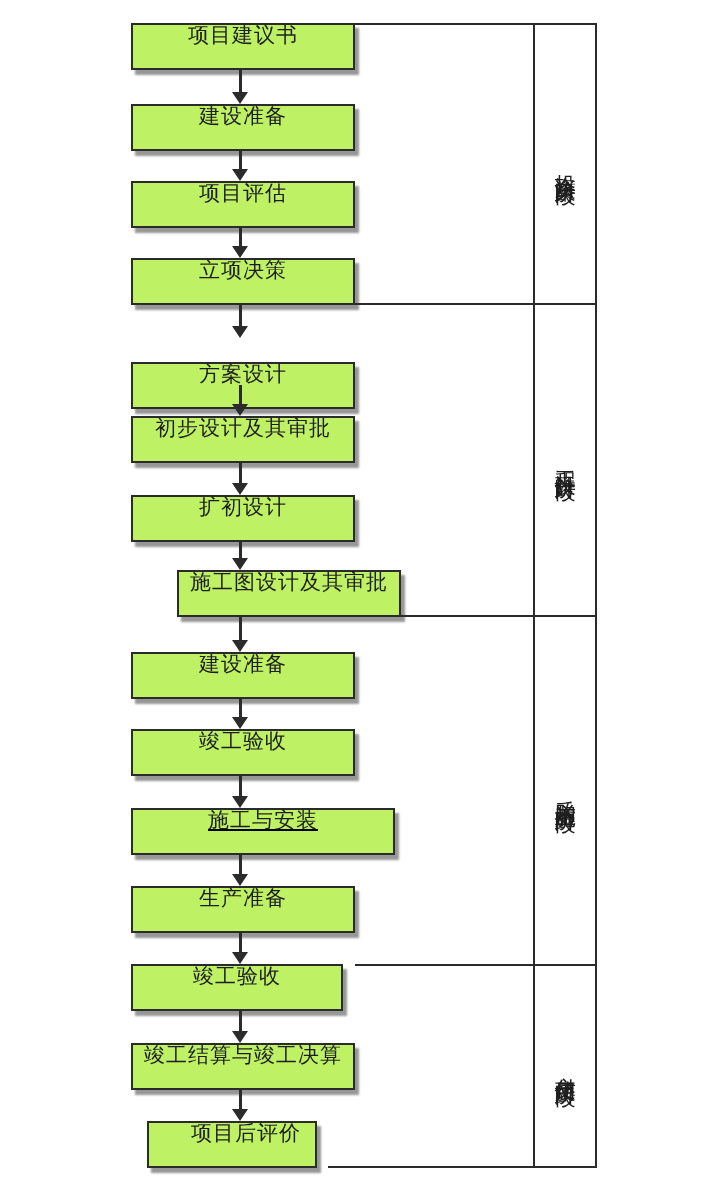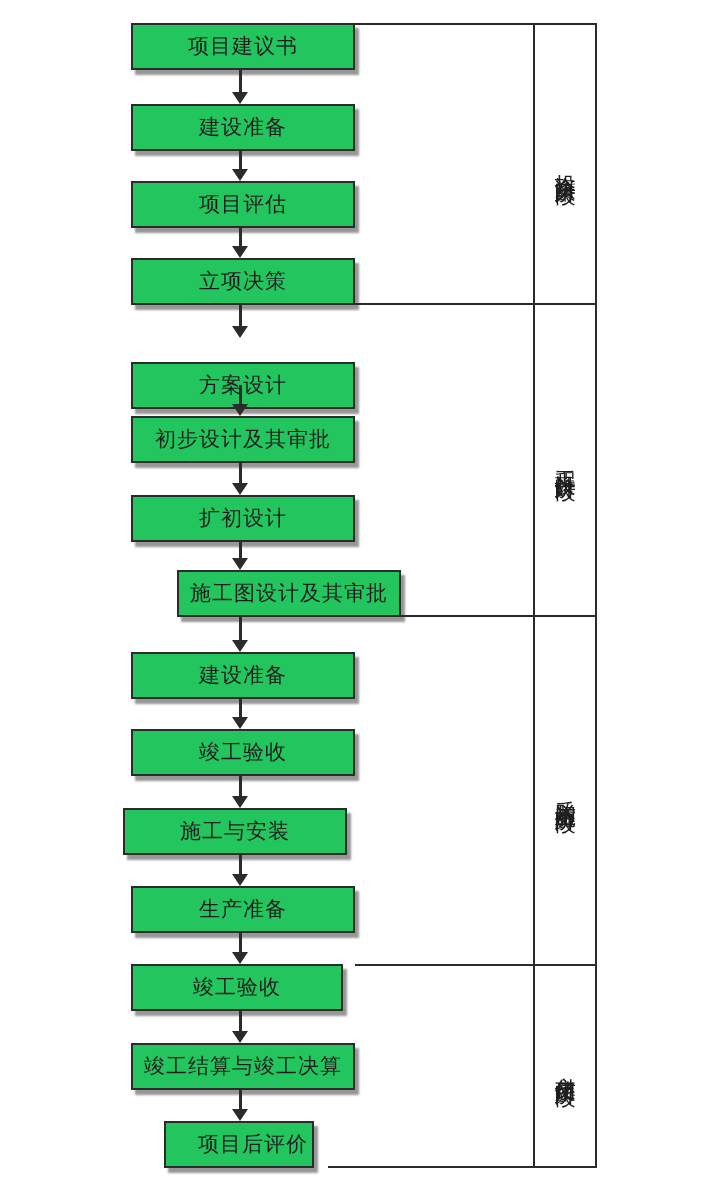--- a/index.html
+++ b/index.html
@@ -5,23 +5,23 @@
   html,body{margin:0;padding:0;background:#ffffff;}
   body{
     width:720px;height:1197px;overflow:hidden;
     font-family:"Liberation Serif","DejaVu Serif",serif;
   }
   #flowchart{
     position:relative;width:720px;height:1197px;background:#ffffff;
   }
   .pbox{
     position:absolute;height:47px;box-sizing:border-box;
-    background:#22c55e;border:2px solid var(--line,#2b2b2b);
+    background:#bef264;border:2px solid var(--line,#2b2b2b);
     box-shadow:4px 5px 2px rgba(125,125,125,0.8);
-    display:flex;align-items:center;justify-content:center;
+    display:flex;justify-content:center;
   }
   .pbox span{
     font-size:21px;letter-spacing:1px;color:var(--text,#1e1e1e);
     white-space:nowrap;line-height:1;
   }
   .arrow{position:absolute;left:232px;width:16px;}
   .arrow .shaft{
     position:absolute;left:6.5px;top:0;width:3px;bottom:10px;
     background:var(--line,#2b2b2b);display:block;
   }
@@ -116,21 +116,21 @@
       <i class="shaft"></i>
       <i class="head"></i>
     </div>
     <div class="pbox" style="left: 131px; width: 224px; top: 729px;">
       <span>竣工验收</span>
     </div>
     <div class="arrow" style="top: 776px; height: 32px;">
       <i class="shaft"></i>
       <i class="head"></i>
     </div>
-    <div class="pbox" style="left: 123px; width: 224px; top: 808px;">
+    <div class="pbox" style="left: 131px; width: 264px; top: 808px; text-decoration: underline;">
       <span>施工与安装</span>
     </div>
     <div class="arrow" style="top: 855px; height: 31px;">
       <i class="shaft"></i>
       <i class="head"></i>
     </div>
     <div class="pbox" style="left: 131px; width: 224px; top: 886px;">
       <span>生产准备</span>
     </div>
     <div class="arrow" style="top: 933px; height: 31px;">
@@ -144,21 +144,21 @@
       <i class="shaft"></i>
       <i class="head"></i>
     </div>
     <div class="pbox" style="left: 131px; width: 224px; top: 1043px;">
       <span>竣工结算与竣工决算</span>
     </div>
     <div class="arrow" style="top: 1090px; height: 31px;">
       <i class="shaft"></i>
       <i class="head"></i>
     </div>
-    <div class="pbox" style="left: 164px; width: 150px; top: 1121px; padding-left: 28px;">
+    <div class="pbox" style="left: 147px; width: 170px; top: 1121px; padding-left: 28px;">
       <span>项目后评价</span>
     </div>
     <div class="hline" style="top: 23px; left: 355px; width: 242px;"></div>
     <div class="hline" style="top: 303px; left: 355px; width: 242px;"></div>
     <div class="hline" style="top: 615px; left: 355px; width: 242px;"></div>
     <div class="hline" style="top: 964px; left: 355px; width: 242px;"></div>
     <div class="hline" style="top: 1166px; left: 328px; width: 269px;"></div>
     <div class="phase-col"></div>
     <div class="phase-cell" style="top: 25px; height: 278px;">
       <span>投资决策阶段</span>

